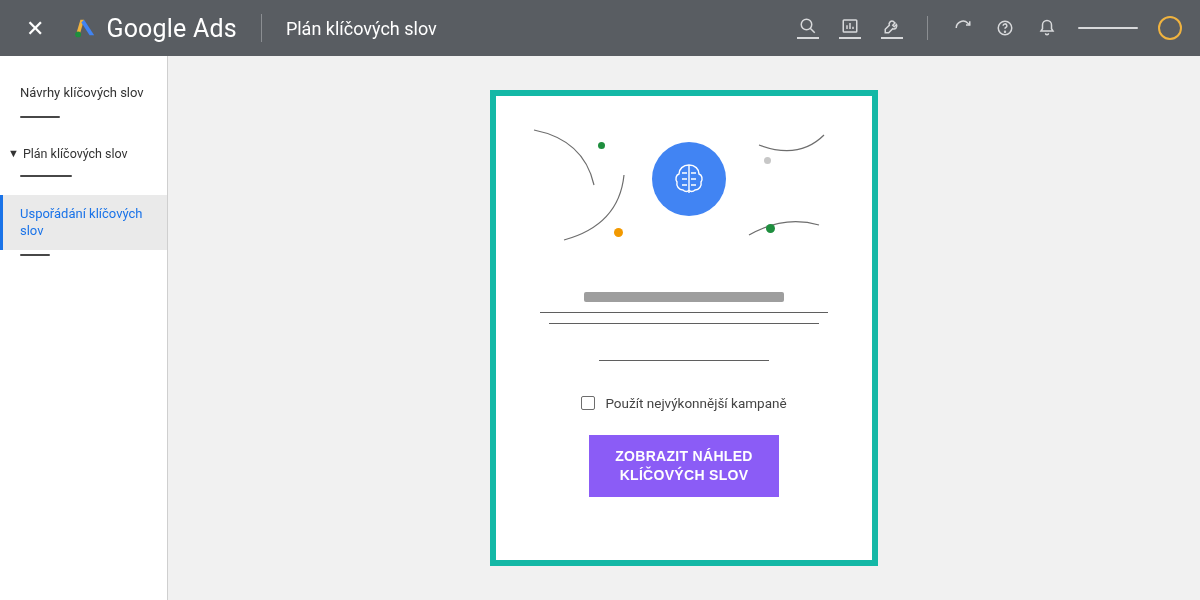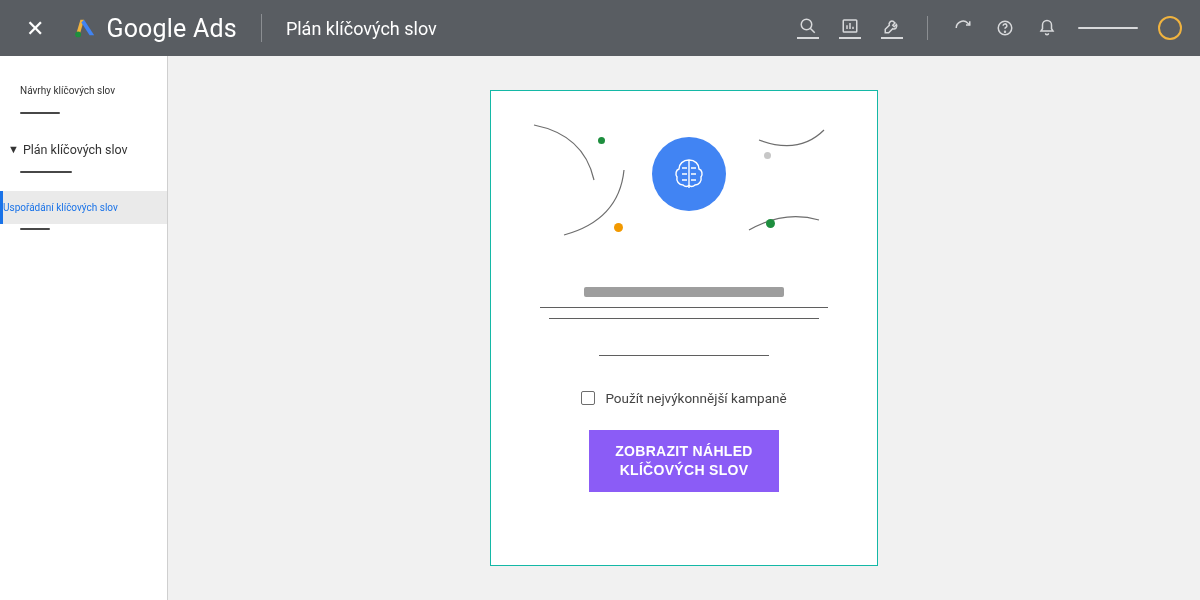--- a/index.html
+++ b/index.html
@@ -12,28 +12,28 @@
   .divider { width: 1px; height: 28px; background: #8b8e92; margin: 0 24px; }
   .page-title { font-size: 18px; font-weight: 400; }
   .header-right { margin-left: auto; display: flex; align-items: center; gap: 20px; }
   .header-icon { width: 22px; height: 22px; display: flex; align-items: center; justify-content: center; cursor: pointer; color: #d8d9db; }
   .header-icon.underlined { border-bottom: 2px solid #d8d9db; padding-bottom: 2px; }
   .divider-short { width: 1px; height: 24px; background: #8b8e92; margin: 0 4px; }
   .underline-long { height: 2px; width: 60px; background: #d8d9db; border-radius: 1px; }
   .circle-outline { width: 24px; height: 24px; border: 2px solid #f0b33f; border-radius: 50%; }
   .body { display: flex; height: 544px; }
   .sidebar { width: 168px; background: #fff; border-right: 1px solid #cfcfcf; padding-top: 18px; }
-  .side-item { padding: 10px 16px 10px 20px; font-size: 10px; color: #333; cursor: pointer; line-height: 1.35; }
+  .side-item { padding: 10px 16px 10px 20px; font-size: 13px; color: #333; cursor: pointer; line-height: 1.35; }
   .side-stub { height: 2px; background: #474747; border-radius: 1px; margin: 4px 0 18px 20px; }
   .w40 { width: 40px; } .w52 { width: 52px; } .w30 { width: 30px; }
   .side-group { display: flex; align-items: flex-start; padding: 10px 16px 10px 8px; font-size: 12.5px; color: #333; cursor: pointer; }
   .caret { font-size: 11px; margin-right: 4px; margin-top: 1px; color: #333; }
-  .side-item.active { color: #1a73e8; background: #eaeaea; border-left: 3px solid #1a73e8; padding-left: 0; }
+  .side-item.active { color: #1a73e8; background: #eaeaea; border-left: 3px solid #1a73e8; padding-left: 17px; }
   .main { flex: 1; display: flex; justify-content: center; padding-top: 34px; }
-  .card { width: 388px; height: 476px; background: #fff; border: 1px solid #14b8a6; display: flex; flex-direction: column; align-items: center; padding: 24px 40px 30px; }
+  .card { width: 388px; height: 476px; background: #fff; border: 6px solid #14b8a6; display: flex; flex-direction: column; align-items: center; padding: 24px 40px 30px; }
   .illus { width: 320px; height: 150px; position: relative; }
   .brain-circle { position: absolute; left: 128px; top: 22px; width: 74px; height: 74px; background: #4184f3; border-radius: 50%; display: flex; align-items: center; justify-content: center; }
   .dot { position: absolute; border-radius: 50%; }
   .bar-stub { width: 200px; height: 10px; background: #9e9e9e; border-radius: 2px; margin-top: 22px; }
   .line-stub { height: 1px; background: #5f5f5f; margin-top: 10px; }
   .lw1 { width: 288px; } .lw2 { width: 270px; } .lw3 { width: 170px; margin-top: 36px; }
   .checkbox-row { display: flex; align-items: center; margin-top: 34px; font-size: 13.5px; color: #444; }
   .checkbox-box { width: 14px; height: 14px; border: 1.6px solid #6d6d6d; border-radius: 2px; margin-right: 10px; }
   .cta { margin-top: 24px; background: #8b5cf6; color: #fff; border: none; padding: 12px 26px; font-size: 14px; font-weight: 600; letter-spacing: .3px; text-align: center; line-height: 1.35; cursor: pointer; }
 </style>

